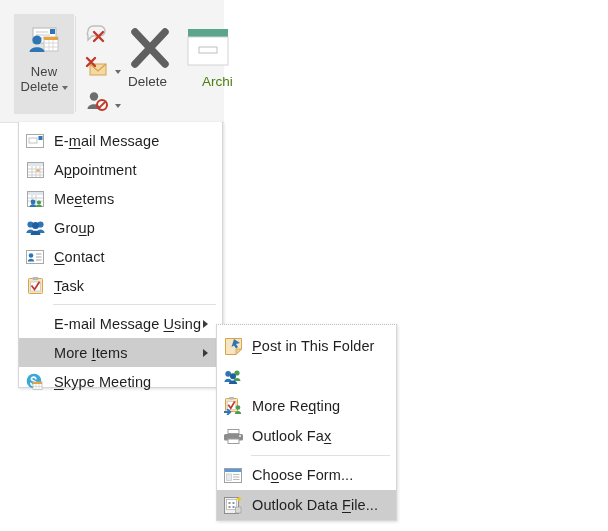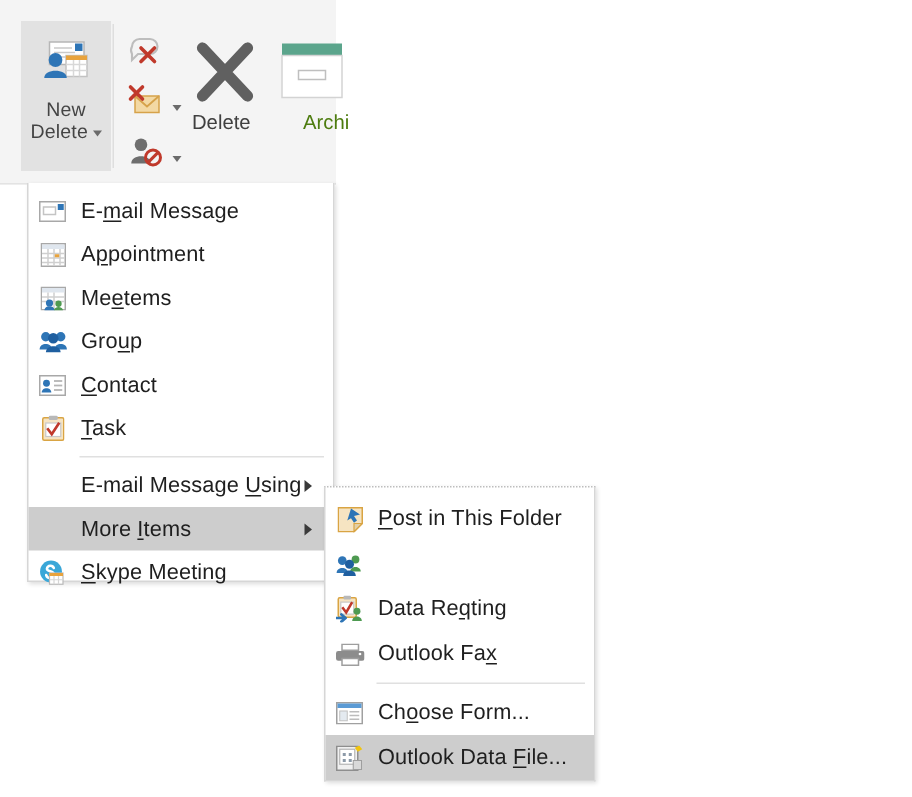--- a/index.html
+++ b/index.html
@@ -408,21 +408,21 @@
       <svg width="19" height="18" viewBox="0 0 19 18">
         <rect x="1.5" y="1.5" width="12" height="13" rx="1" fill="#f6e4c2" stroke="#d9a443" stroke-width="1"></rect>
         <rect x="5" y="0" width="5" height="2.6" rx="0.8" fill="#b8b8b8"></rect>
         <rect x="3.2" y="4.4" width="8.6" height="8" fill="#ffffff" stroke="#c8c8c8" stroke-width="0.8"></rect>
         <path d="M4.2 7.8 L6.8 11.3 L10.8 4.4" fill="none" stroke="#c0392b" stroke-width="1.7"></path>
         <circle cx="14" cy="10.5" r="2.3" fill="#4e9a51"></circle>
         <path d="M10.8 17 C10.8 13 17.2 13 17.2 17 Z" fill="#4e9a51"></path>
         <path d="M0 15 H6 M3.6 12.6 L6.4 15 L3.6 17.4" fill="none" stroke="#2e75b6" stroke-width="1.8" stroke-linecap="round" stroke-linejoin="round"></path>
       </svg>
     </span>
-    <span class="mi-label"><span>Data Re</span><u>q</u><span>ting</span></span>
+    <span class="mi-label"><span>More Re</span><u>q</u><span>ting</span></span>
   </div>
 
   <div class="menu-item">
     <span class="mi-icon">
       <svg width="19" height="15" viewBox="0 0 19 15">
         <rect x="4" y="0.5" width="11" height="4" fill="#ffffff" stroke="#9e9e9e" stroke-width="1"></rect>
         <path d="M1.5 5 H17.5 a1.5 1.5 0 0 1 1.5 1.5 V10 a1.5 1.5 0 0 1 -1.5 1.5 H1.5 A1.5 1.5 0 0 1 0 10 V6.5 A1.5 1.5 0 0 1 1.5 5 Z" fill="#8c8c8c"></path>
         <circle cx="16" cy="7" r="0.9" fill="#ffffff"></circle>
         <rect x="4" y="10" width="11" height="4.5" fill="#ffffff" stroke="#9e9e9e" stroke-width="1"></rect>
       </svg>

